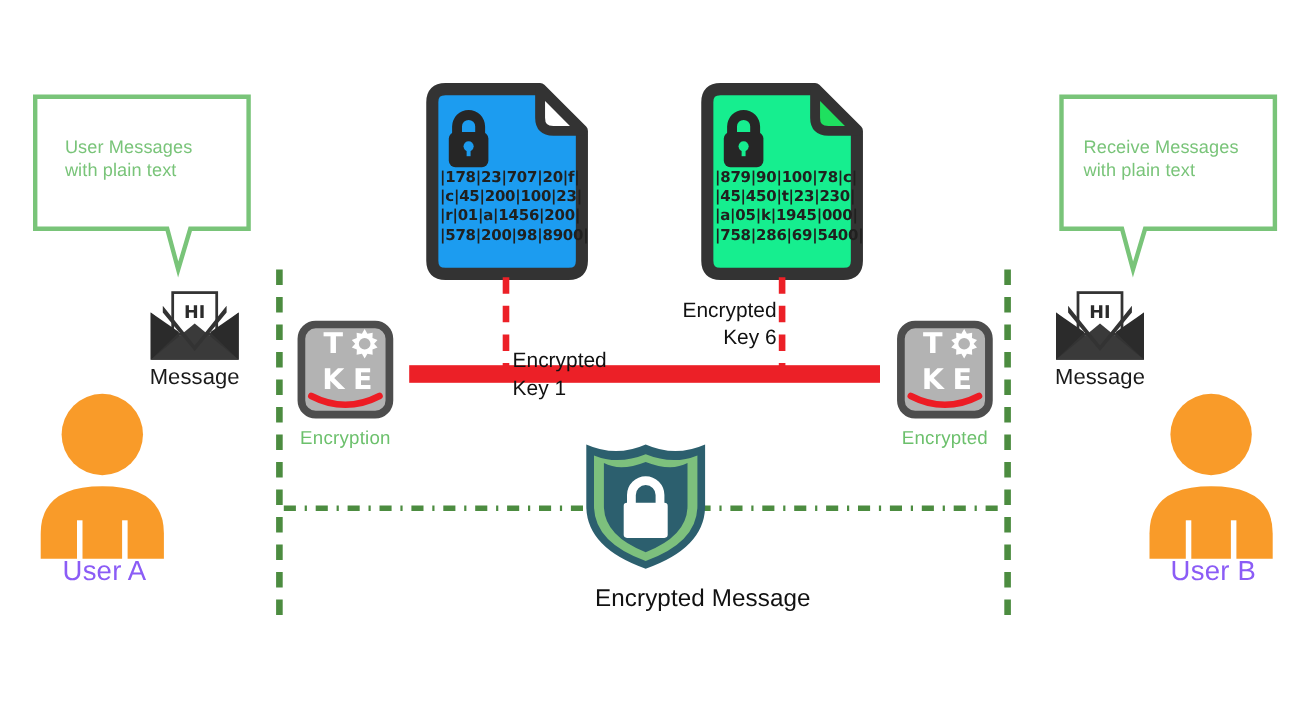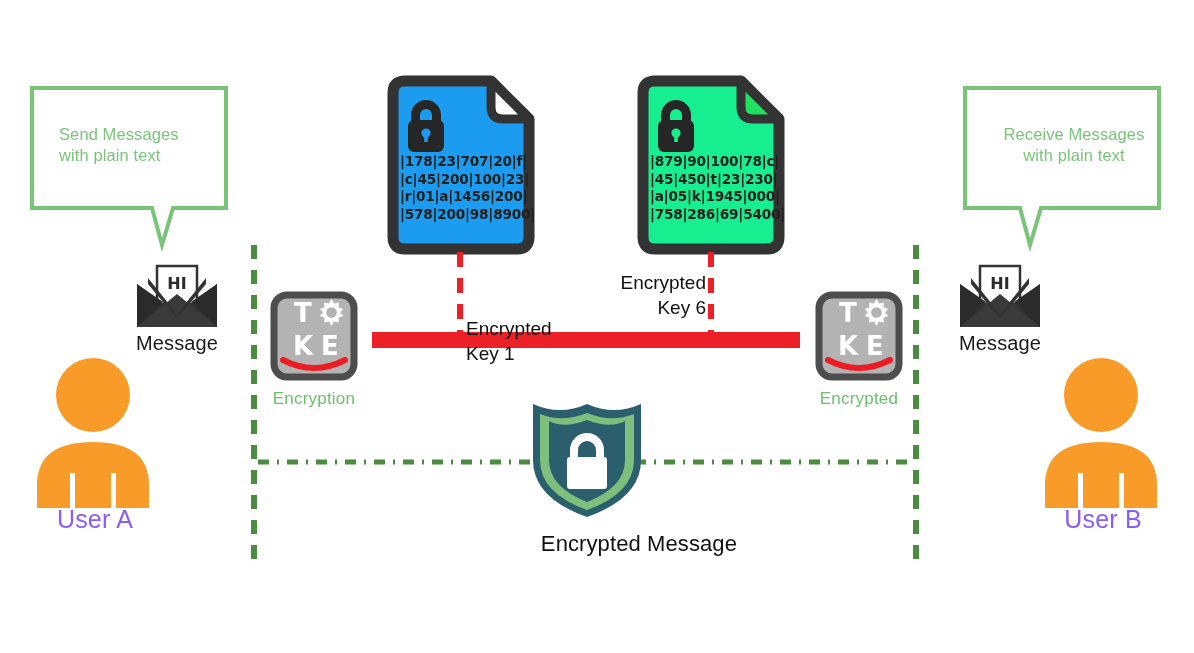--- a/index.html
+++ b/index.html
@@ -102,27 +102,27 @@
   svg { display: block; overflow: visible; }
 </style>
 </head>
 <body>
 
 <div id="stage">
 
   <svg class="abs" style="left:30px; top:86px;" width="200" height="185">
     <path d="M2,2 L196,2 L196,122 L143,122 L132,159 L122,122 L2,122 Z" fill="#ffffff" stroke="#79C479" stroke-width="4" stroke-linejoin="miter"></path>
   </svg>
-  <div class="bubble-text" style="left:59px; top:124px; width:170px;">Send Messages
+  <div class="bubble-text" style="left:59px; top:124px; width:170px;">User Messages
 with plain text</div>
 
   <svg class="abs" style="left:963px; top:86px;" width="200" height="185">
     <path d="M2,2 L196,2 L196,122 L78,122 L67,159 L57,122 L2,122 Z" fill="#ffffff" stroke="#79C479" stroke-width="4" stroke-linejoin="miter"></path>
   </svg>
-  <div class="bubble-text" style="left:985px; top:124px; width:178px;text-align:center;">Receive Messages
+  <div class="bubble-text" style="left:985px; top:124px; width:178px;">Receive Messages
 with plain text</div>
 
   <svg class="abs" style="left:136px; top:266px;" width="82" height="62">
 
     <rect x="21" y="0" width="40" height="38" fill="#ffffff" stroke="#333333" stroke-width="2.5"></rect>
 
     <path d="M1,18 L41,50 L81,18 L81,61 L1,61 Z" fill="#333333"></path>
 
     <path d="M1,18 L1,61 L27,36 Z" fill="#2b2b2b"></path>
     <path d="M81,18 L81,61 L55,36 Z" fill="#2b2b2b"></path>

